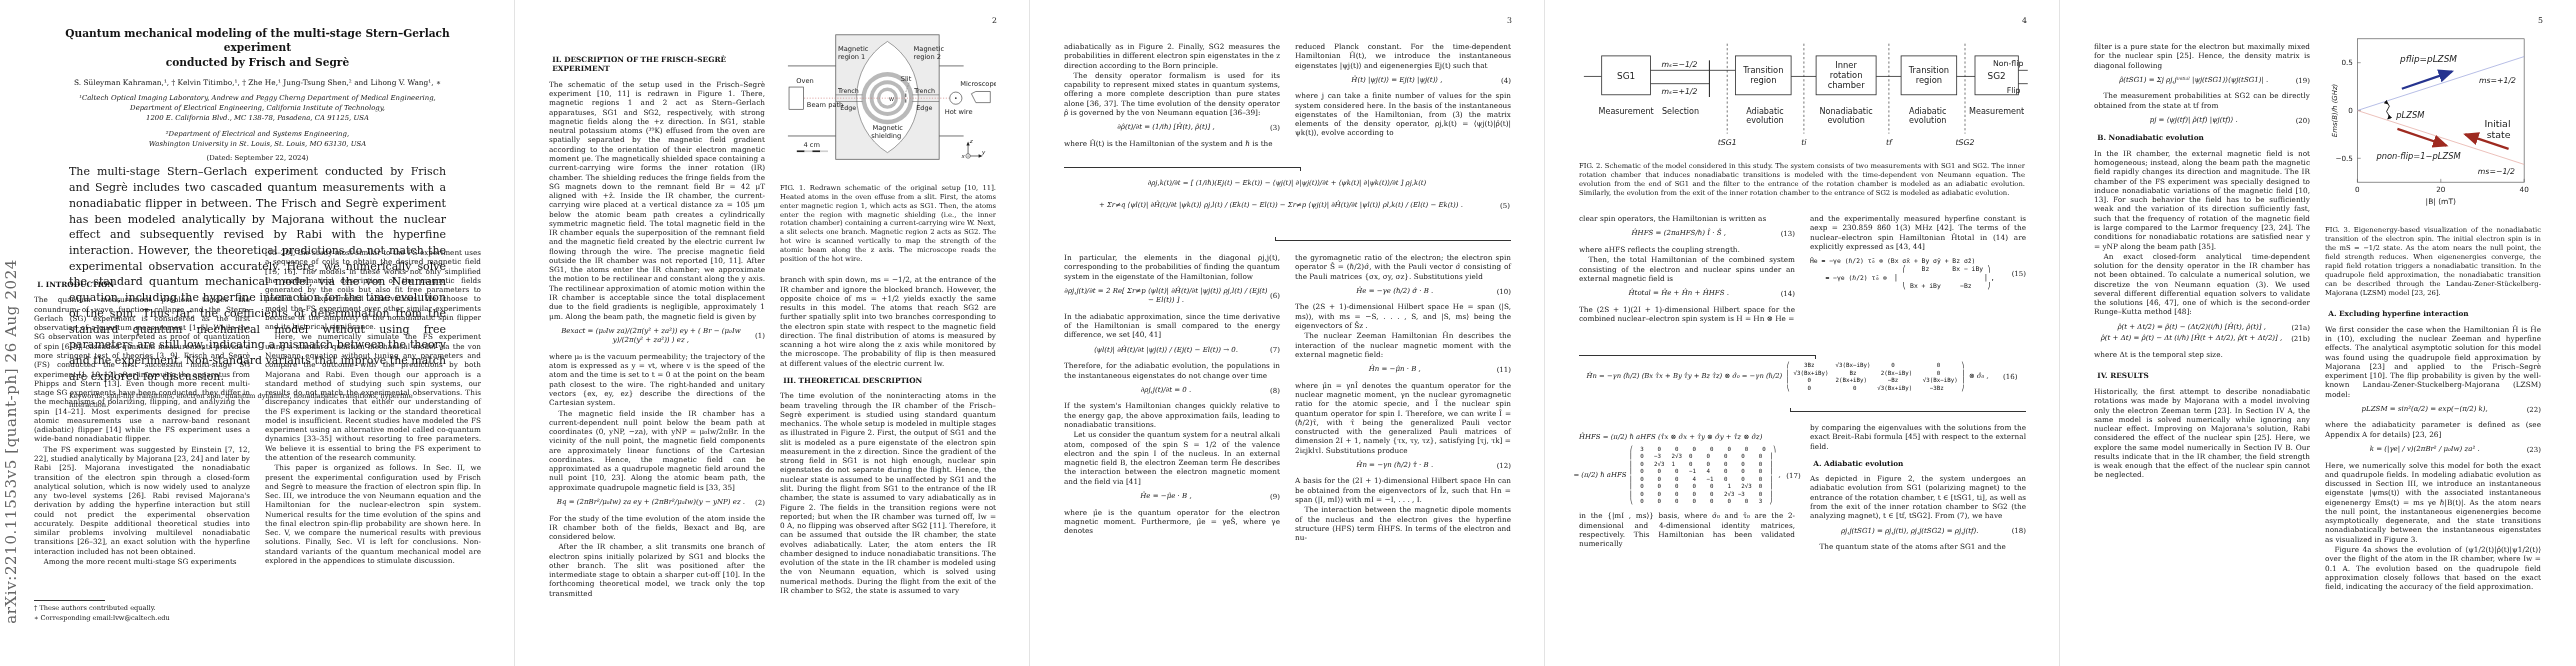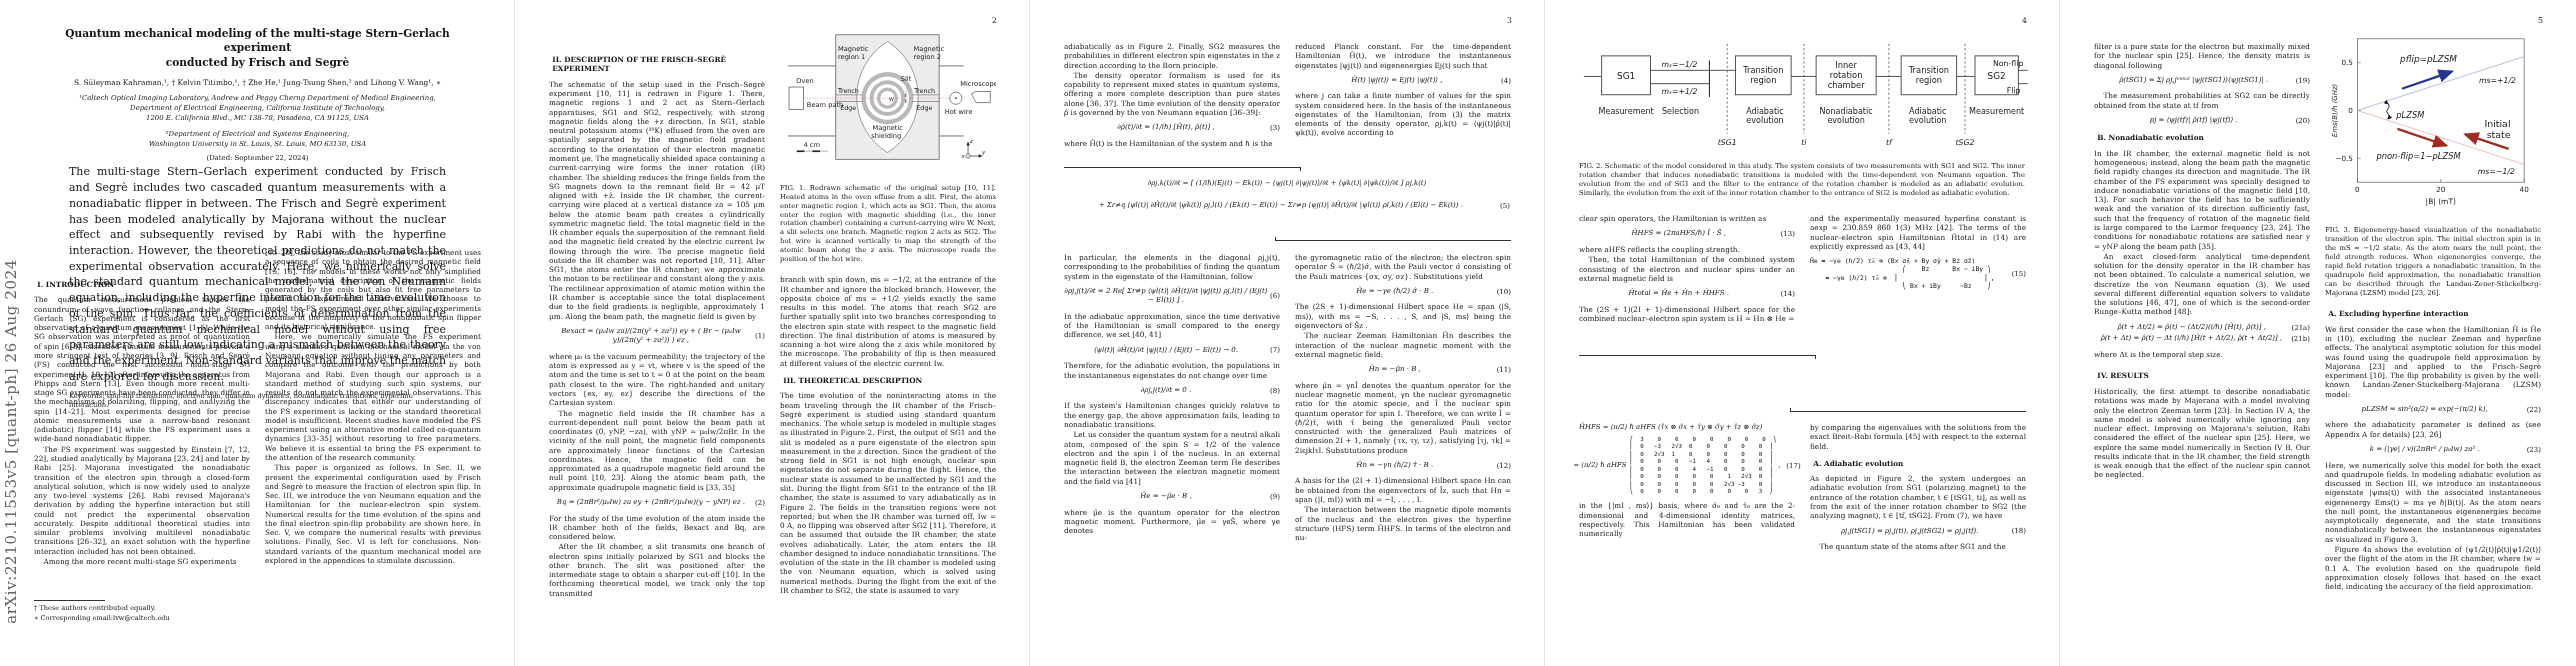--- a/index.html
+++ b/index.html
@@ -310,24 +310,35 @@
       <div class="eq">
         <span class="eqbd mx" style="flex:1;font-size:6.4px;">Ĥe = −γe (ℏ/2) τ̂₀ ⊗ (Bx σ̂x + By σ̂y + Bz σ̂z)
                         ⎛    Bz      Bx − iBy ⎞
     = −γe (ℏ/2) τ̂₀ ⊗  ⎜                      ⎟ ,
                         ⎝ Bx + iBy     −Bz    ⎠</span>
         <span class="eqno">(15)</span>
       </div>
     </div>
     <div class="wrule" style="left:34px;top:355px;width:236px;"></div>
     <div class="wtick" style="left:270px;top:355px;"></div>
+    <div class="widetext" style="top:362px;">
+      <div style="display:flex;align-items:center;justify-content:center;">
+        <span class="eqbd" style="flex:none;font-size:6.8px;margin-right:4.4px;">Ĥn = −γn (ℏ/2) (Bx τ̂x + By τ̂y + Bz τ̂z) ⊗ σ̂₀  =  −γn (ℏ/2)</span>
+        <span class="mx">⎛    3Bz      √3(Bx−iBy)      0            0      ⎞
+⎜ √3(Bx+iBy)      Bz       2(Bx−iBy)       0      ⎟
+⎜     0       2(Bx+iBy)      −Bz       √3(Bx−iBy) ⎟
+⎝     0            0      √3(Bx+iBy)     −3Bz     ⎠</span>
+        <span class="eqbd" style="flex:none;font-size:6.8px;margin-left:4.4px;">⊗ σ̂₀ ,</span>
+        <span class="eqno" style="margin-left:14.5px;">(16)</span>
+      </div>
+    </div>
     <div class="wrule" style="left:245px;top:411px;width:236px;"></div>
     <div class="wtick" style="left:245px;top:408px;"></div>
     <div class="blk colL" style="top:423px;">
-      <div class="eqbd" style="text-align:left;font-size:6.9px;">ĤHFS = (π/2) ℏ aHFS (τ̂x ⊗ σ̂x + τ̂y ⊗ σ̂y + τ̂z ⊗ σ̂z)</div>
+      <div class="eqbd" style="text-align:left;font-size:6.9px;margin-top:10px;">ĤHFS = (π/2) ℏ aHFS (τ̂x ⊗ σ̂x + τ̂y ⊗ σ̂y + τ̂z ⊗ σ̂z)</div>
       <div style="display:flex;align-items:center;justify-content:center;margin-top:3.3px;">
         <span class="eqbd" style="flex:none;font-size:6.9px;margin-right:3.3px;">= (π/2) ℏ aHFS</span>
         <span class="mx">⎛  3    0    0    0    0    0    0    0  ⎞
 ⎜  0   −3   2√3  0    0    0    0    0  ⎟
 ⎜  0   2√3  1    0    0    0    0    0  ⎟
 ⎜  0    0    0   −1   4    0    0    0  ⎟
 ⎜  0    0    0    4   −1   0    0    0  ⎟
 ⎜  0    0    0    0    0    1   2√3  0  ⎟
 ⎜  0    0    0    0    0   2√3 −3    0  ⎟
 ⎝  0    0    0    0    0    0    0   3  ⎠</span>

